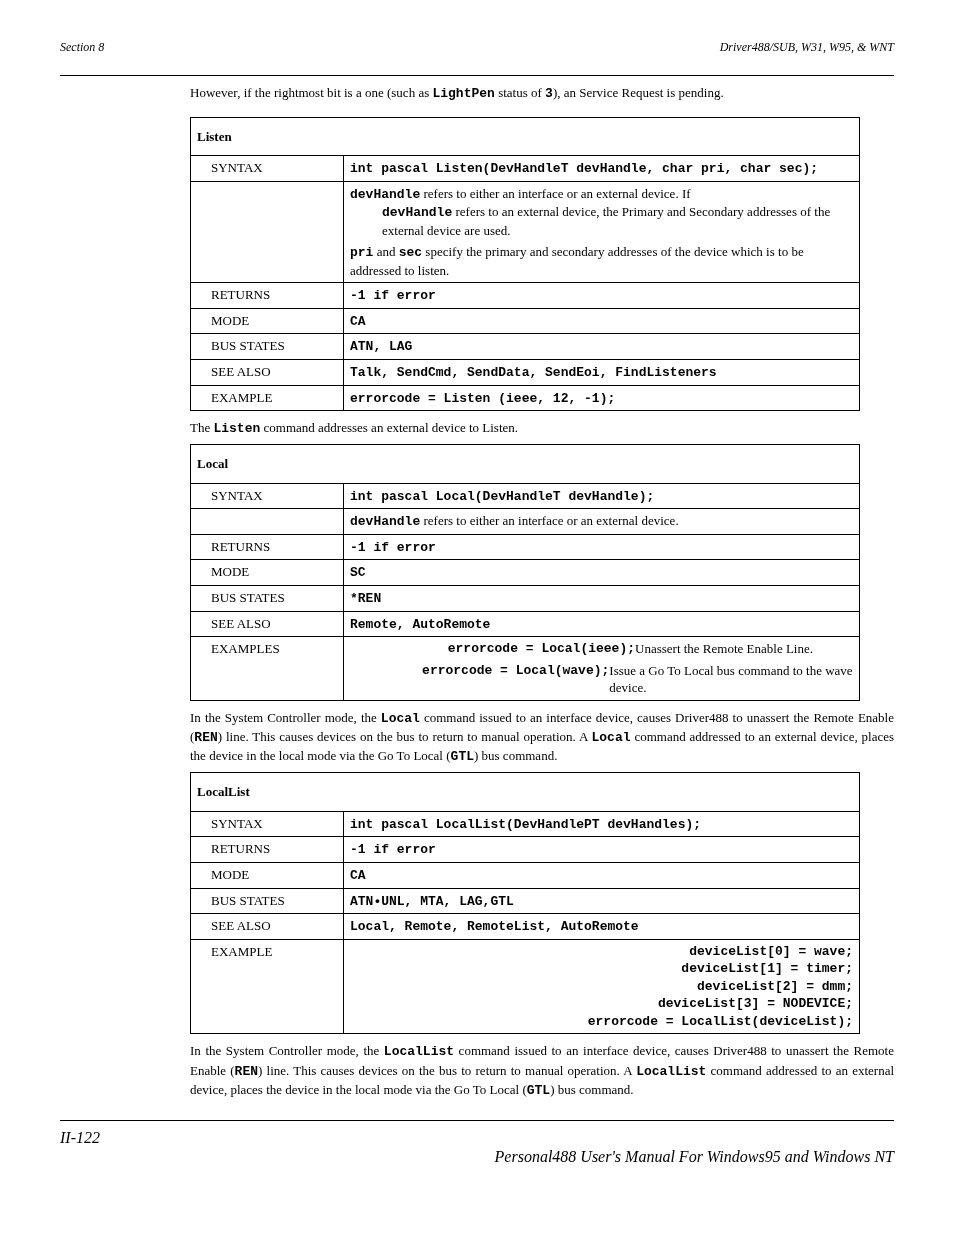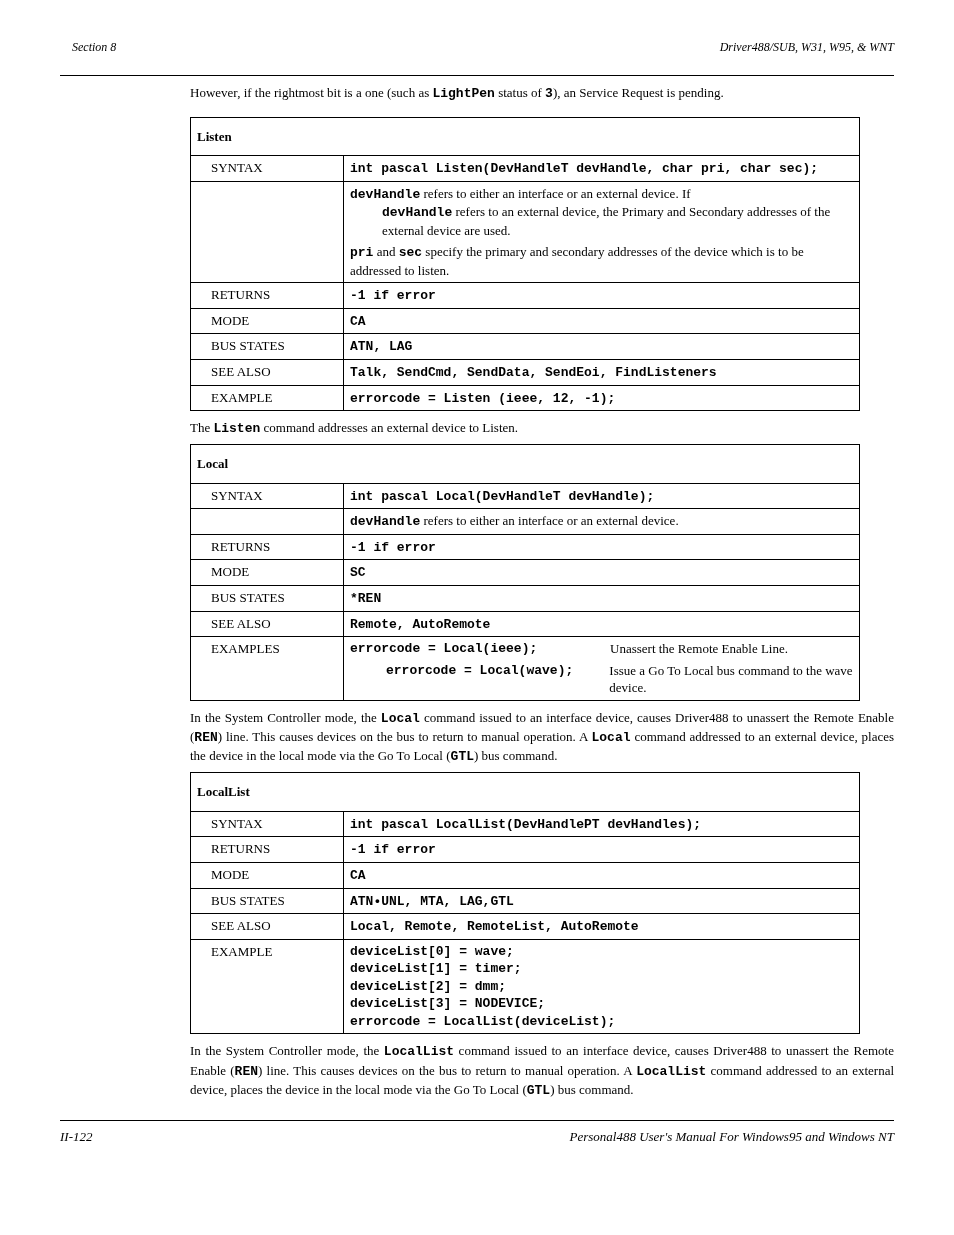--- a/index.html
+++ b/index.html
@@ -16,28 +16,28 @@
   }
   .top-rule, .bottom-rule {
     border-top: 1.5px solid #000;
     margin: 20px 0 8px 0;
   }
   .page-header {
     font-style: italic;
     font-size: 12px;
     margin-bottom: 2px;
   }
-  .page-header-left { float: left; margin-left: 12px; }
+  .page-header-left { float: left; }
   .page-header-right { float: right; }
   .clear { clear: both; }
   .intro-para {
     margin: 6px 0 14px 130px;
     line-height: 1.35;
   }
-  .code { font-family: "Courier New", Courier, monospace; font-weight: bold; }
+  .code { font-family: "Courier New", Courier, monospace; font-weight: bold; text-align: right; }
   table.def {
     border-collapse: collapse;
     width: 670px;
     margin-left: 130px;
     margin-bottom: 8px;
   }
   table.def td {
     border: 1px solid #000;
     padding: 3px 6px;
     vertical-align: top;
@@ -55,25 +55,25 @@
     padding: 10px 6px;
   }
   .body-para {
     margin: 6px 0 6px 130px;
     line-height: 1.4;
     text-align: justify;
   }
   .indent-sub { margin-left: 32px; display: block; }
   .footer {
     font-style: italic;
-    font-size: 13px;
+    font-size: 16px;
     margin-top: 6px;
   }
   .footer-left { float: left; }
-  .footer-right { float: right; }
+  .footer-right { float: right; margin-top: 19px; }
   .small-gap { height: 4px; }
 </style>
 </head>
 <body>
 
 <div class="page">
 
   <div class="page-header">
     <span class="page-header-left">Section 8</span>
     <span class="page-header-right">Driver488/SUB, W31, W95, &amp; WNT</span>
@@ -157,21 +157,21 @@
       <td class="label">BUS STATES</td>
       <td><span class="code">*REN</span></td>
     </tr>
     <tr>
       <td class="label">SEE ALSO</td>
       <td><span class="code">Remote, AutoRemote</span></td>
     </tr>
     <tr>
       <td class="label">EXAMPLES</td>
       <td>
-        <div style="display:flex;">
+        <div style="display:flex;margin-left:25px;">
           <span class="code" style="width:260px;">errorcode = Local(ieee);</span>
           <span>Unassert the Remote Enable Line.</span>
         </div>
         <div class="small-gap"></div>
         <div style="display:flex;margin-left:36px;">
           <span class="code" style="width:260px;">errorcode = Local(wave);</span>
           <span>Issue a Go To Local bus command to the wave device.</span>
         </div>
       </td>
     </tr>

